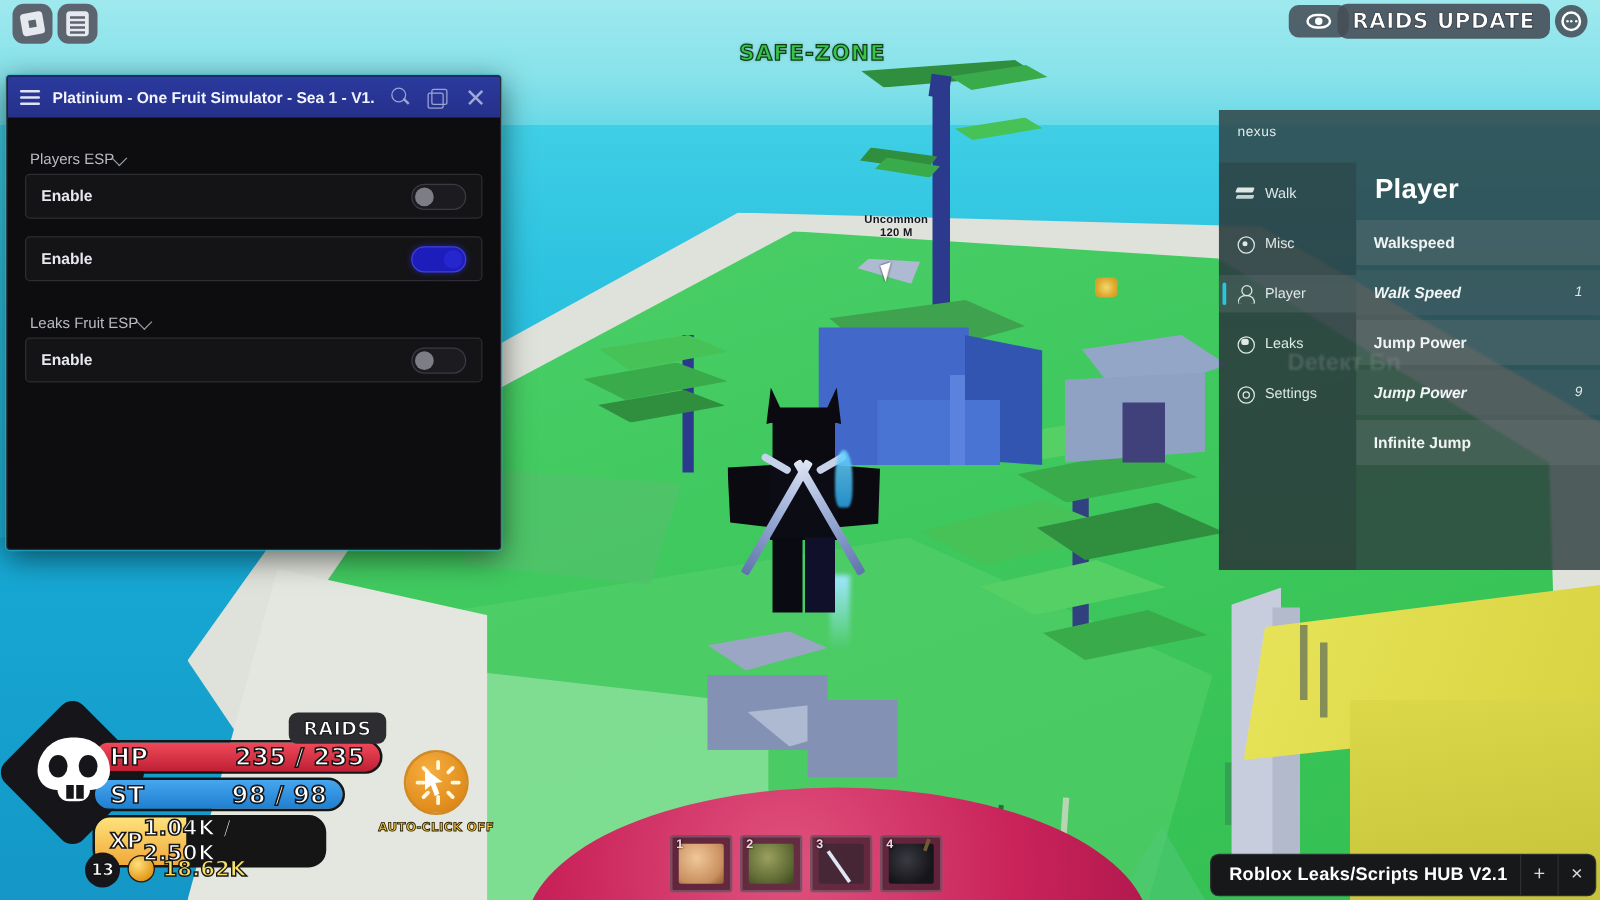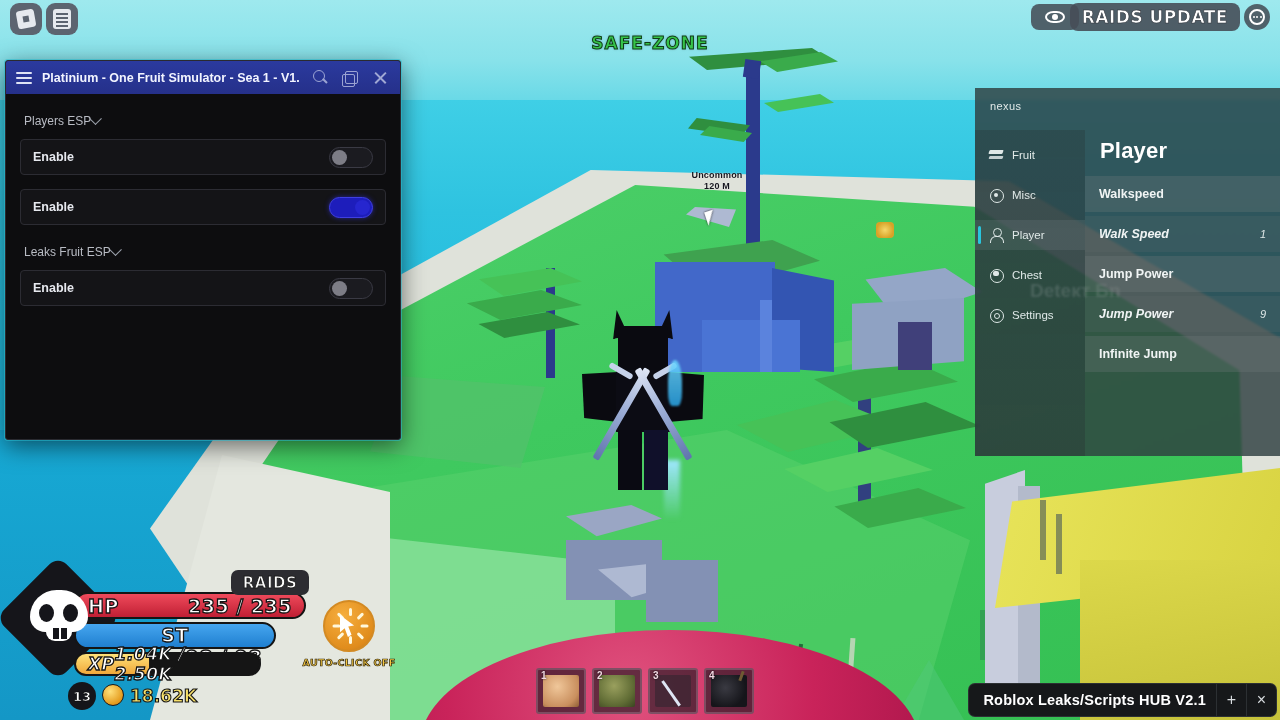--- a/index.html
+++ b/index.html
@@ -186,21 +186,21 @@
     background:#cdd3ee; transform:rotate(45deg); }
   .ic-copy:before { content:""; position:absolute; left:5px; top:3px; width:11px; height:11px;
     border:1.6px solid #cdd3ee; border-radius:2px; }
   .ic-copy:after { content:""; position:absolute; left:2px; top:6px; width:11px; height:11px;
     border:1.6px solid #cdd3ee; border-radius:2px; }
   .ic-close:before, .ic-close:after { content:""; position:absolute; left:3px; top:9px;
     width:15px; height:1.8px; background:#d4d9f0; }
   .ic-close:before { transform:rotate(45deg); } .ic-close:after { transform:rotate(-45deg); }
 
   .lp-body { padding:10px 14px 0 14px; }
-  .sec-head { height:26px; display:flex; align-items:center; gap:0; color:#b9bcc4;
+  .sec-head { height:26px; display:flex; align-items:flex-end; gap:0; color:#b9bcc4;
     font-size:12px; margin:4px 0 5px 4px; }
   .chev { width:9px; height:9px; border-right:1.8px solid #9aa0ab; border-bottom:1.8px solid #9aa0ab;
     transform:rotate(45deg) translate(-2px,-2px); }
   .row { height:36px; background:#141417; border:1px solid #2c2c33; border-radius:4px;
     display:flex; align-items:center; padding:0 12px; margin-bottom:14px; }
   .row-label { color:#e6e8ee; font-size:12.5px; font-weight:bold; flex:1; }
   .toggle { width:44px; height:21px; border-radius:11px; background:#1b1b20;
     border:1px solid #3a3a44; position:relative; cursor:pointer; }
   .toggle .knob { position:absolute; top:2px; left:2px; width:15px; height:15px; border-radius:50%;
     background:#7d7d86; }
@@ -269,23 +269,23 @@
 
   .bar { position:absolute; height:27px; border-radius:14px; display:flex; align-items:center;
     padding:0 12px; }
   .bar .bn { color:#fff; font-weight:bold; font-size:19px; font-family:"DejaVu Sans", sans-serif;
     -webkit-text-stroke:1.3px #151515; letter-spacing:.5px; }
   .bar .bv { color:#fff; font-weight:bold; font-size:19px; font-family:"DejaVu Sans", sans-serif;
     -webkit-text-stroke:1.3px #151515; margin-left:auto; letter-spacing:.5px; }
   .bar-hp { left:74px; top:32px; width:232px;
     background:linear-gradient(#ef4a5b,#c01f34); border:2px solid #151515; }
   .bar-st { left:74px; top:62px; width:202px;
-    background:linear-gradient(#46a6ef,#1f7fd0); border:2px solid #151515;flex-direction:column; }
-  .bar-xp { left:74px; top:92px; width:187px; height:24px;
-    background:#151515; border:2px solid #151515;font-style:italic; }
+    background:linear-gradient(#46a6ef,#1f7fd0); border:2px solid #151515; }
+  .bar-xp { left:74px; top:92px; width:187px; height:42px;
+    background:#151515; border:2px solid #151515; }
   .xp-fill { position:absolute; left:0; top:0; height:100%; width:40%;
     background:linear-gradient(#ffe27a,#f0a83a); border-radius:12px 0 0 12px; }
   .bar-xp .bn, .bar-xp .bv { position:relative; z-index:2; font-size:17px; }
 
   .lvl-badge { position:absolute; left:68px; top:122px; width:28px; height:28px; background:#15151a;
     border-radius:50%; display:flex; align-items:center; justify-content:center; }
   .lvl-badge span { color:#fff; font-weight:bold; font-size:13px;
     font-family:"DejaVu Sans", sans-serif; -webkit-text-stroke:.6px #000; }
   .coin { position:absolute; left:102px; top:124px; width:22px; height:22px; border-radius:50%;
     background:radial-gradient(circle at 36% 32%, #ffe07a, #e49a1c 70%, #b97511);
@@ -505,33 +505,33 @@
 
     </div>
   </div>
 
   <div class="rpanel">
     <div class="rp-brand">nexus</div>
 
     <div class="rp-side">
       <div class="nav">
         <span class="nv-ic nv-layers"></span>
-        <span>Fruit</span>
+        <span>Walk</span>
       </div>
       <div class="nav">
         <span class="nv-ic nv-circ"></span>
         <span>Misc</span>
       </div>
       <div class="nav active">
         <span class="nv-ic nv-person"></span>
         <span>Player</span>
       </div>
       <div class="nav">
         <span class="nv-ic nv-weap"></span>
-        <span>Chest</span>
+        <span>Leaks</span>
       </div>
       <div class="nav">
         <span class="nv-ic nv-gear"></span>
         <span>Settings</span>
       </div>
     </div>
 
     <div class="wm-ghost">Deteкт Бn</div>
 
     <div class="rp-main">

